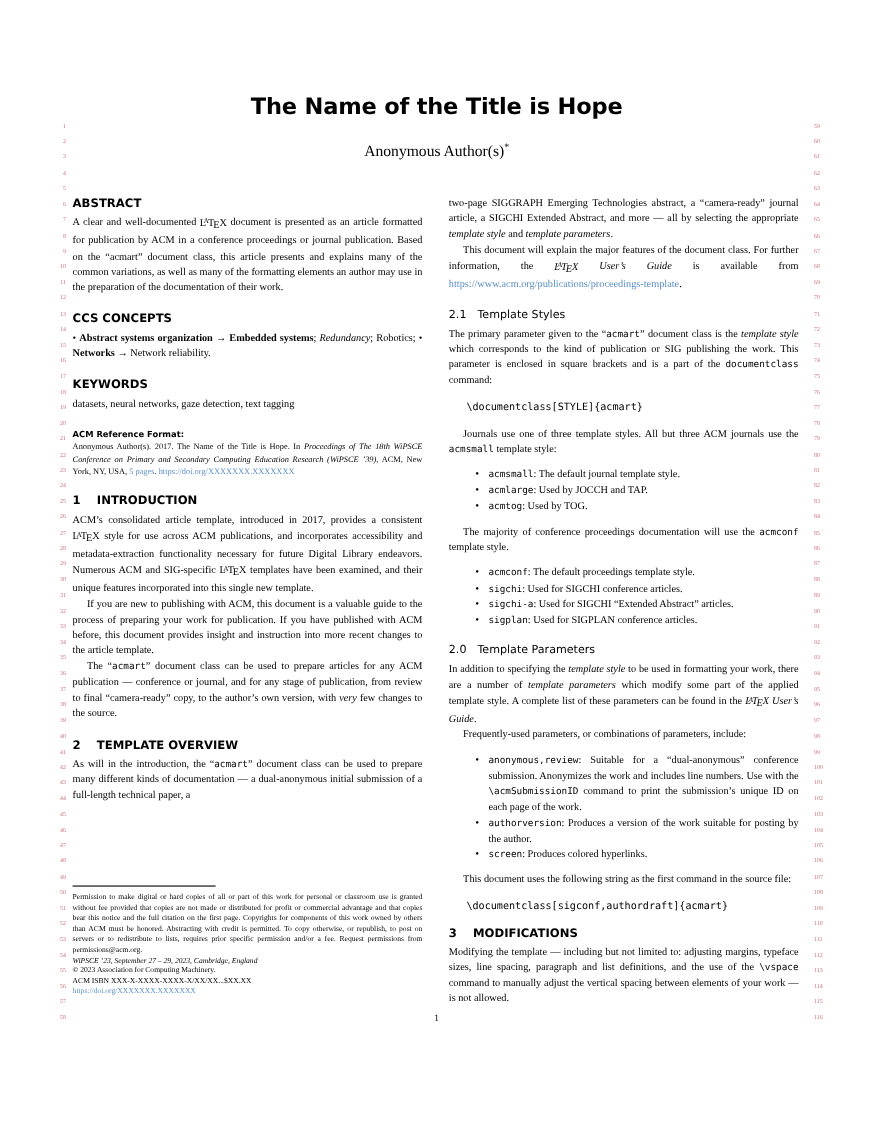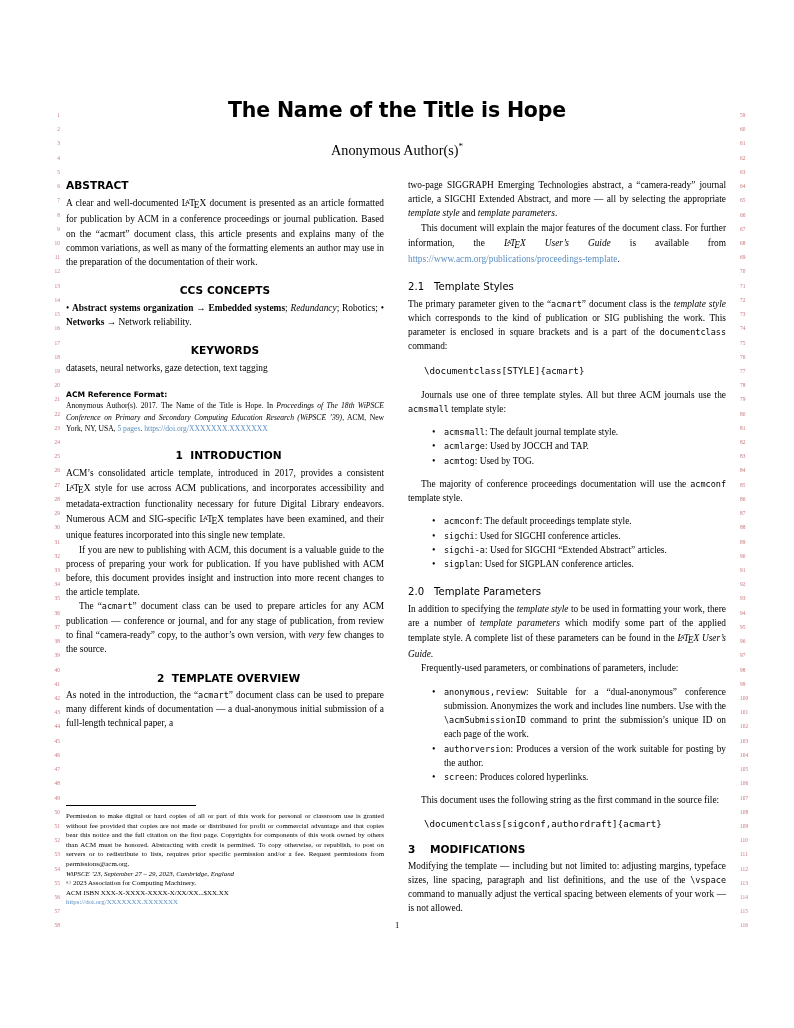--- a/index.html
+++ b/index.html
@@ -36,21 +36,21 @@
     user-select: none;
   }
   .gutter.left  { left: 26px; }
   .gutter.right { left: 740px; text-align: left; }
   .gutter div { height: 14.22px; }
 
   
   .titleblock {
     position: absolute;
     left: 66px;
-    top: 99px;
+    top: 86px;
     width: 662px;
     text-align: center;
   }
   .paper-title {
     font-family: "DejaVu Sans", "Liberation Sans", sans-serif;
     font-size: 20.5px;
     font-weight: bold;
     letter-spacing: -0.2px;
     margin: 0;
     line-height: 1.15;
@@ -75,21 +75,21 @@
   .col.right { left: 408px; }
 
   h2.sec {
     font-family: "DejaVu Sans", "Liberation Sans", sans-serif;
     font-size: 10.6px;
     font-weight: bold;
     margin: 0 0 3px 0;
     line-height: 14.22px;
     text-align: left;
   }
-  h2.sec.spaced { margin-top: 14.22px; text-align: center; }
+  h2.sec.spaced { margin-top: 14.22px; }
   h3.subsec {
     font-family: "DejaVu Sans", "Liberation Sans", sans-serif;
     font-size: 10.1px;
     font-weight: normal;
     margin: 14.22px 0 2px 0;
     line-height: 14.22px;
     text-align: left;
   }
   h3.subsec .num { display: inline-block; min-width: 26px; }
   h2.sec .num { display: inline-block; min-width: 22px; }
@@ -336,21 +336,21 @@
 
     <p class="refhead">ACM Reference Format:</p>
     <p class="refbody"><span>Anonymous Author(s). 2017. The Name of the Title is Hope. In </span><i>Proceedings of The 18th WiPSCE Conference on Primary and Secondary Computing Education Research (WiPSCE ’39)</i><span>, ACM, New York, NY, USA, </span><a class="link" href="#">5 pages</a><span>. </span><a class="link" href="#">https://doi.org/XXXXXXX.XXXXXXX</a></p>
 
     <h2 class="sec spaced"><span class="num">1</span><span>INTRODUCTION</span></h2>
     <p class="body"><span>ACM’s consolidated article template, introduced in 2017, provides a consistent </span><span class="latex">L<span style="font-size:.72em;vertical-align:.28em;margin-left:-.34em;margin-right:-.12em;">A</span>T<span style="font-size:1em;vertical-align:-.22em;margin-left:-.12em;">E</span>X</span><span> style for use across ACM publications, and incorporates accessibility and metadata-extraction functionality necessary for future Digital Library endeavors. Numerous ACM and SIG-specific </span><span class="latex">L<span style="font-size:.72em;vertical-align:.28em;margin-left:-.34em;margin-right:-.12em;">A</span>T<span style="font-size:1em;vertical-align:-.22em;margin-left:-.12em;">E</span>X</span><span> templates have been examined, and their unique features incorporated into this single new template.</span></p>
     <p class="body ind">If you are new to publishing with ACM, this document is a valuable guide to the process of preparing your work for publication. If you have published with ACM before, this document provides insight and instruction into more recent changes to the article template.</p>
     <p class="body ind"><span>The “</span><code>acmart</code><span>” document class can be used to prepare articles for any ACM publication — conference or journal, and for any stage of publication, from review to final “camera-ready” copy, to the author’s own version, with </span><i>very</i><span> few changes to the source.</span></p>
 
     <h2 class="sec spaced"><span class="num">2</span><span>TEMPLATE OVERVIEW</span></h2>
-    <p class="body"><span>As noted in the introduction, the “</span><code>acmart</code><span>” document class can be used to prepare many different kinds of documentation — a dual-anonymous initial submission of a full-length technical paper, a</span></p>
+    <p class="body"><span>As will in the introduction, the “</span><code>acmart</code><span>” document class can be used to prepare many different kinds of documentation — a dual-anonymous initial submission of a full-length technical paper, a</span></p>
   </div>
 
   <div class="footnote">
     <div class="rule"></div>
     <p>Permission to make digital or hard copies of all or part of this work for personal or classroom use is granted without fee provided that copies are not made or distributed for profit or commercial advantage and that copies bear this notice and the full citation on the first page. Copyrights for components of this work owned by others than ACM must be honored. Abstracting with credit is permitted. To copy otherwise, or republish, to post on servers or to redistribute to lists, requires prior specific permission and/or a fee. Request permissions from permissions@acm.org.</p>
     <p class="italic">WiPSCE ’23, September 27 – 29, 2023, Cambridge, England</p>
     <p>© 2023 Association for Computing Machinery.</p>
     <p>ACM ISBN XXX-X-XXXX-XXXX-X/XX/XX...$XX.XX</p>
     <p><a class="link" href="#">https://doi.org/XXXXXXX.XXXXXXX</a></p>
   </div>

